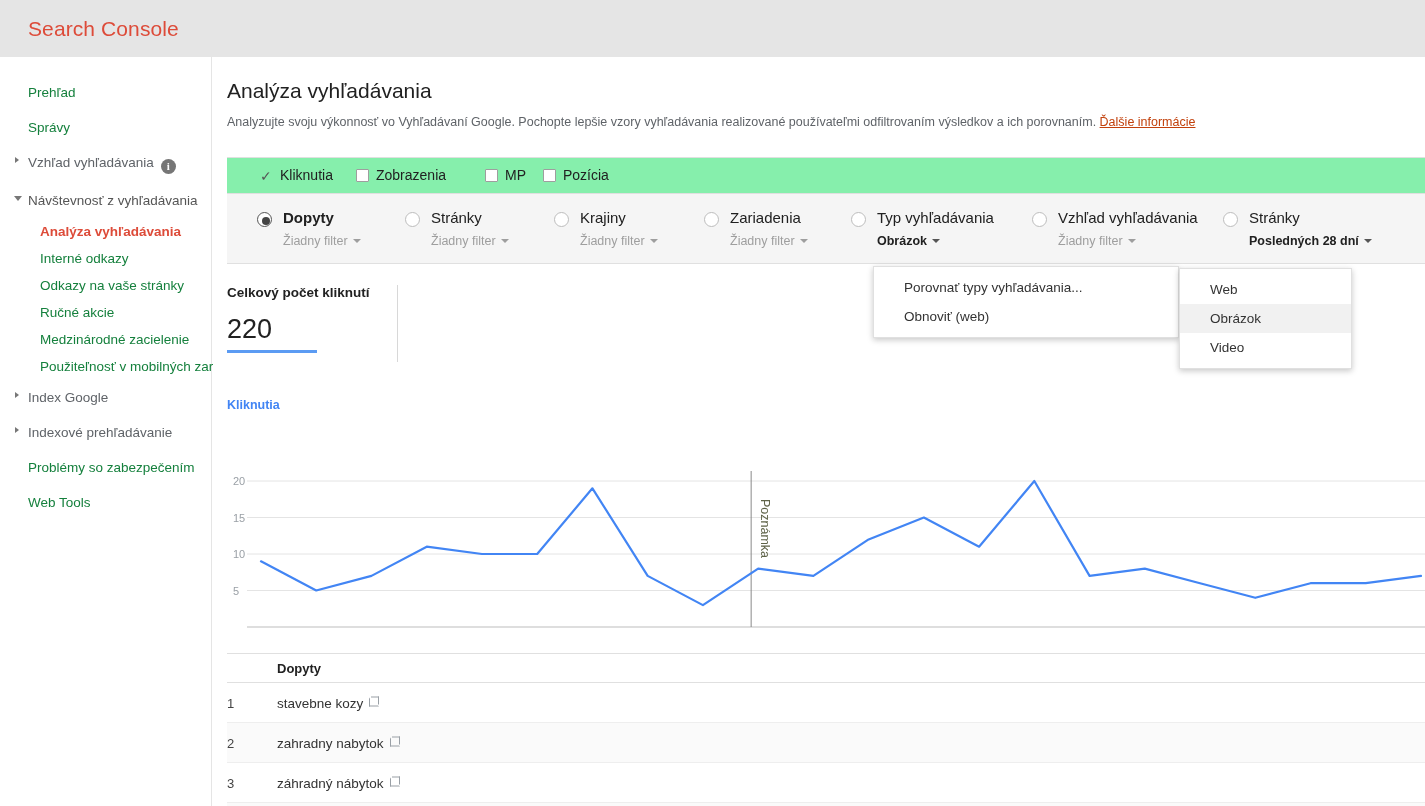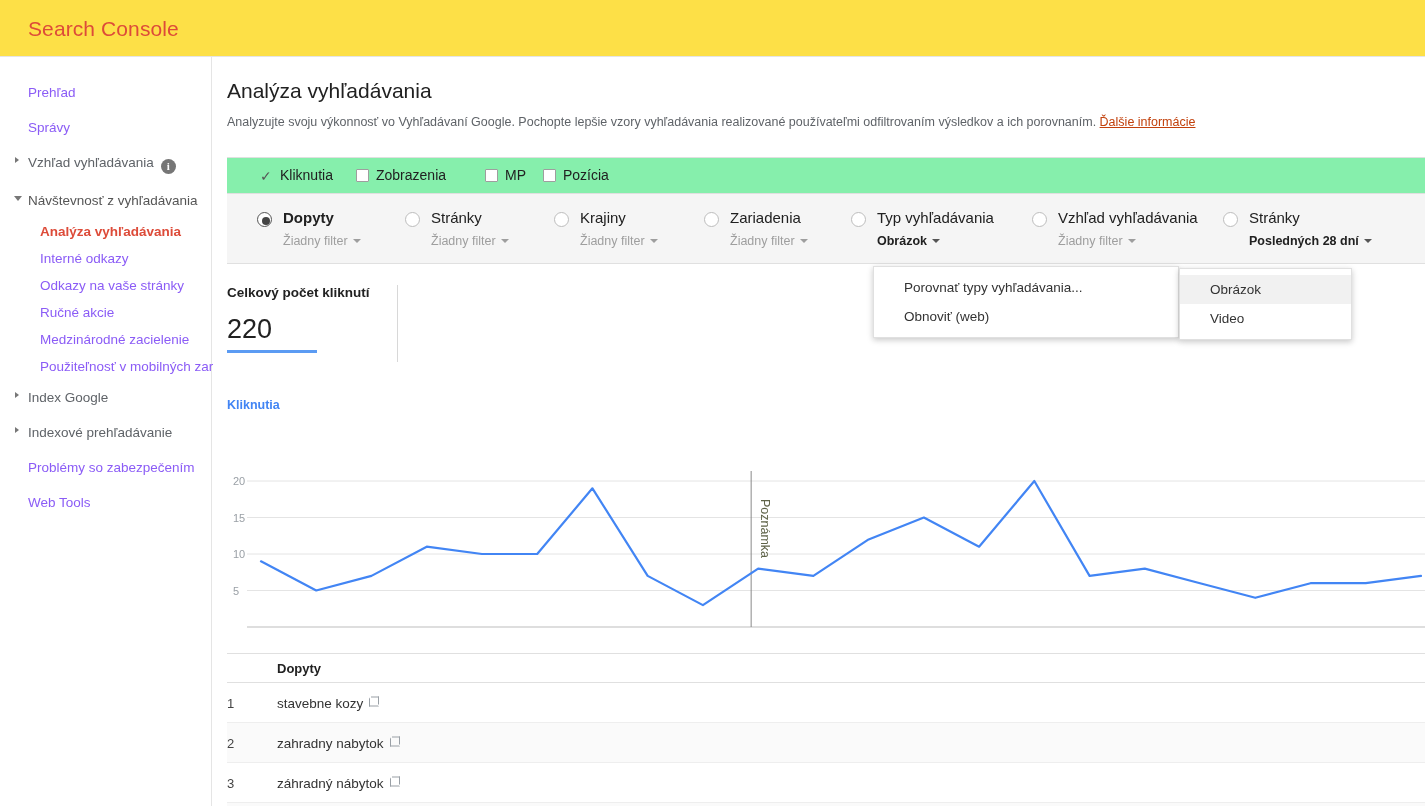--- a/index.html
+++ b/index.html
@@ -8,37 +8,37 @@
     width: 1425px; height: 806px;
     background: #fff;
     font-family: "Liberation Sans", sans-serif;
     overflow: hidden;
   }
   #app { position: relative; width: 1425px; height: 806px; }
 
   
   .topbar {
     position: absolute; left: 0; top: 0; width: 1425px; height: 57px;
-    background: #fde047; border-bottom: 1px solid #e5e5e5;
+    background: #e5e5e5; border-bottom: 1px solid #e5e5e5;
   }
   .brand {
     position: absolute; left: 28px; top: 17px;
     font-size: 21px; color: #dd4b39; letter-spacing: .1px;
     white-space: nowrap;
   }
 
   
   .sidebar {
     position: absolute; left: 0; top: 57px; width: 212px; height: 749px;
     background: #fff; border-right: 1px solid #e5e5e5;
     padding-top: 18px;
   }
   .nav-item {
     position: relative;
-    font-size: 13.5px; color: #8b5cf6;
+    font-size: 13.5px; color: #15803d;
     padding: 7px 10px 7px 28px;
     line-height: 17px; white-space: nowrap; cursor: pointer;
   }
   .nav-item.spaced { padding-top: 9px; padding-bottom: 9px; }
   .nav-item.group { color: #5f6368; }
   .nav-item.group.open { color: #555; font-weight: normal; }
   .nav-item.wrap { white-space: normal; }
   .nav-item.sub { padding-left: 40px; padding-top: 5px; padding-bottom: 5px; font-size: 13.5px; }
   .nav-item.active { color: #dd4b39; font-weight: bold; }
   .caret {
@@ -280,20 +280,21 @@
           <span class="dim-label">Stránky</span>
           <span class="dim-filter strong"><span>Posledných 28 dní</span><span class="arrow-dn"></span></span>
         </div>
       </div>
 
     <div class="menu" id="typeMenu">
         <div class="menu-item"><span>Porovnať typy vyhľadávania...</span></div>
         <div class="menu-item"><span>Obnoviť (web)</span></div>
       </div>
     <div class="menu" id="typeSubmenu">
+        <div class="menu-item"><span>Web</span></div>
         <div class="menu-item hl"><span>Obrázok</span></div>
         <div class="menu-item"><span>Video</span></div>
       </div>
 
     <div class="totals">
       <div class="total-card">
         <div class="total-label">Celkový počet kliknutí</div>
         <div class="total-value">220</div>
         <div class="total-underline"></div>
       </div>

